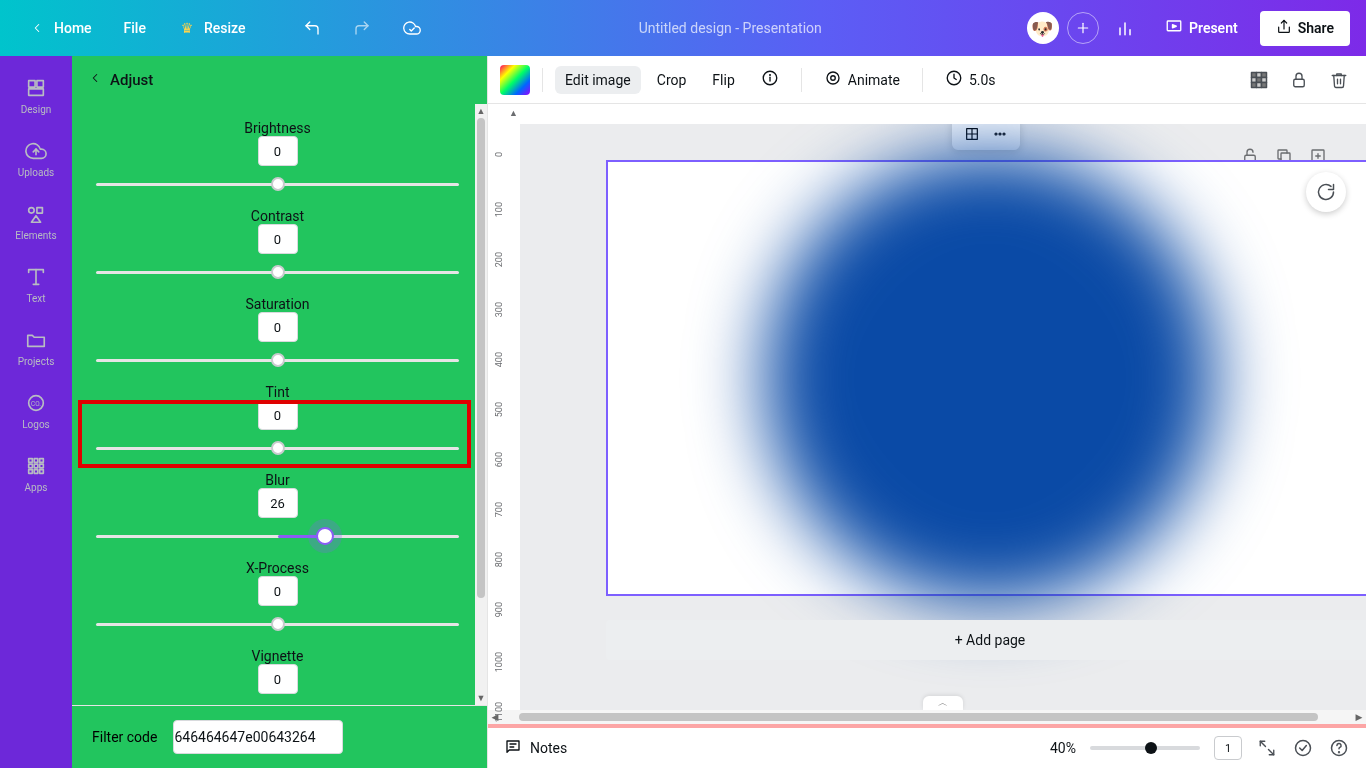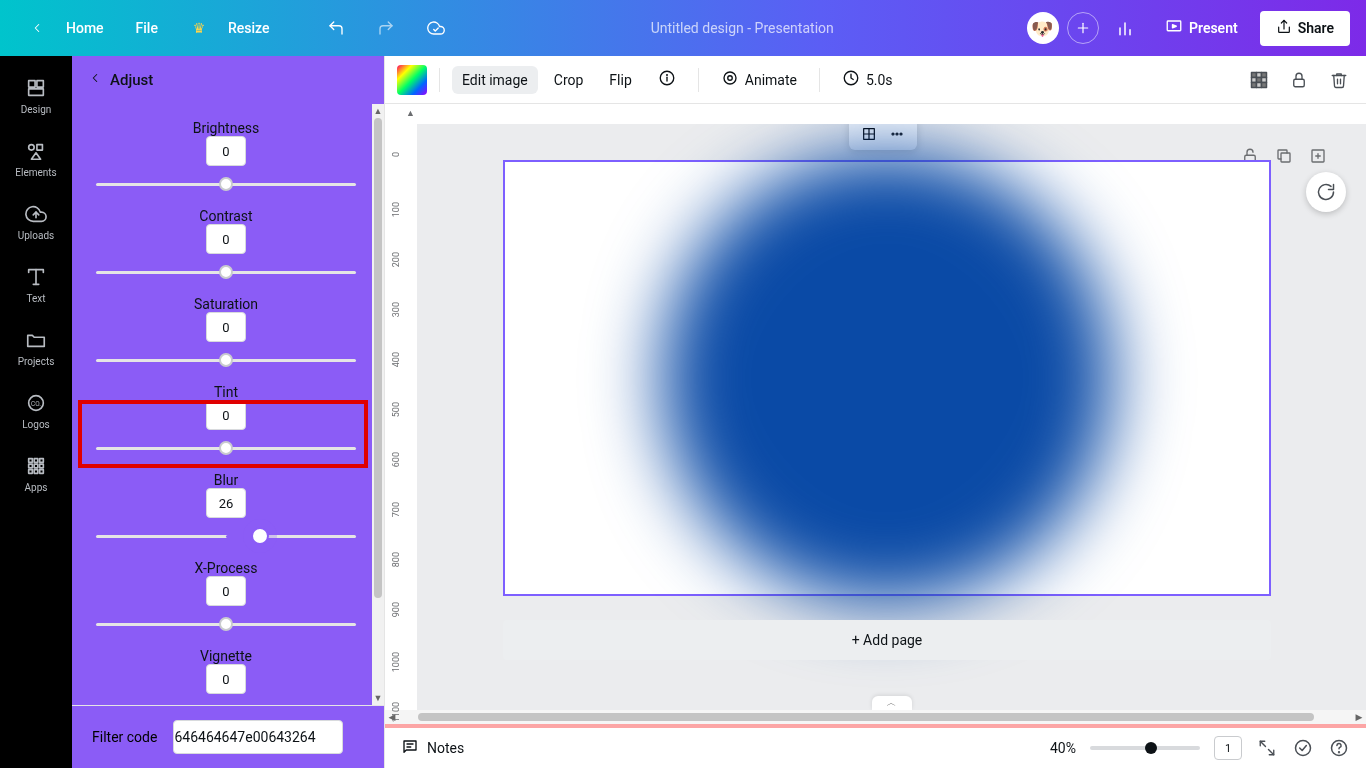--- a/index.html
+++ b/index.html
@@ -9,21 +9,21 @@
 .top-header {
   height: 56px;
   background: linear-gradient(90deg, #00c4cc 0%, #5b5ef5 60%, #7d2ae8 100%);
   display: flex;
   align-items: center;
   padding: 0 16px;
   color: #fff;
 }
 .header-left { display: flex; align-items: center; gap: 8px; }
 .header-btn {
-  display: flex; align-items: center; gap: 20px;
+  display: flex; align-items: center; gap: 8px;
   padding: 8px 12px; border-radius: 4px; cursor: pointer;
   font-size: 14px; font-weight: 500; color: #fff;
 }
 .header-icon { width: 18px; height: 18px; display: inline-flex; align-items: center; justify-content: center; }
 .crown { color: #ffd54a; }
 .header-center { flex: 1; text-align: center; color: rgba(255,255,255,0.7); font-size: 14px; }
 .header-right { display: flex; align-items: center; gap: 8px; }
 .avatar { width: 32px; height: 32px; border-radius: 50%; background: #fff; display:flex; align-items:center; justify-content:center; font-size:18px; }
 .icon-circle {
   width: 32px; height: 32px; border-radius: 50%; border: 1px solid rgba(255,255,255,0.5);
@@ -40,34 +40,34 @@
 .share-btn {
   background: #fff; color: #0d1216; padding: 8px 16px; border-radius: 4px;
   display: flex; align-items: center; gap: 6px; font-weight: 600; font-size: 14px; cursor: pointer;
 }
 
 
 .main-layout { display: flex; height: 712px; }
 
 
 .left-nav {
-  width: 72px; background: #000000; color: #b8bcc2;
+  width: 72px; background: #6d28d9; color: #b8bcc2;
   display: flex; flex-direction: column; align-items: center; padding-top: 8px;
 }
 .nav-item {
   width: 100%; display: flex; flex-direction: column; align-items: center;
   gap: 4px; padding: 12px 0; font-size: 10px; cursor: pointer;
 }
 .nav-icon {
   width: 24px; height: 24px; display:flex; align-items:center; justify-content:center;
 }
 
 
 .adjust-panel {
-  width: 313px; background: #8b5cf6; border-right: 1px solid #e5e5e5;
+  width: 416px; background: #22c55e; border-right: 1px solid #e5e5e5;
   display: flex; flex-direction: column;
 }
 .adjust-header {
   height: 48px; display: flex; align-items: center; gap: 8px;
   padding: 0 16px; font-size: 15px; font-weight: 500; color: #0d1216;
   border-bottom: 1px solid transparent;
 }
 .adjust-scroll {
   flex: 1; overflow-y: auto; padding: 16px 16px 0 24px; position: relative;
 }
@@ -300,36 +300,36 @@
             <rect x="4" y="4" width="7" height="7"></rect>
             <rect x="13" y="4" width="7" height="7"></rect>
             <rect x="4" y="13" width="16" height="7"></rect>
           </svg>
         </span>
       <span>Design</span>
     </div>
     <div class="nav-item">
       <span class="nav-icon">
           <svg width="22" height="22" viewBox="0 0 24 24">
+            <path d="M18 10h-1.26A8 8 0 1 0 9 20h9a5 5 0 0 0 0-10z"></path>
+            <polyline points="12 16 12 10"></polyline>
+            <polyline points="9 13 12 10 15 13"></polyline>
+          </svg>
+        </span>
+      <span>Uploads</span>
+    </div>
+    <div class="nav-item">
+      <span class="nav-icon">
+          <svg width="22" height="22" viewBox="0 0 24 24">
             <circle cx="7" cy="8" r="3"></circle>
             <rect x="13" y="5" width="6" height="6"></rect>
             <polygon points="12 14 17 21 7 21"></polygon>
           </svg>
         </span>
       <span>Elements</span>
-    </div>
-    <div class="nav-item">
-      <span class="nav-icon">
-          <svg width="22" height="22" viewBox="0 0 24 24">
-            <path d="M18 10h-1.26A8 8 0 1 0 9 20h9a5 5 0 0 0 0-10z"></path>
-            <polyline points="12 16 12 10"></polyline>
-            <polyline points="9 13 12 10 15 13"></polyline>
-          </svg>
-        </span>
-      <span>Uploads</span>
     </div>
     <div class="nav-item">
       <span class="nav-icon">
           <svg width="22" height="22" viewBox="0 0 24 24">
             <polyline points="4 7 4 4 20 4 20 7"></polyline>
             <line x1="12" y1="4" x2="12" y2="20"></line>
             <line x1="9" y1="20" x2="15" y2="20"></line>
           </svg>
         </span>
       <span>Text</span>

